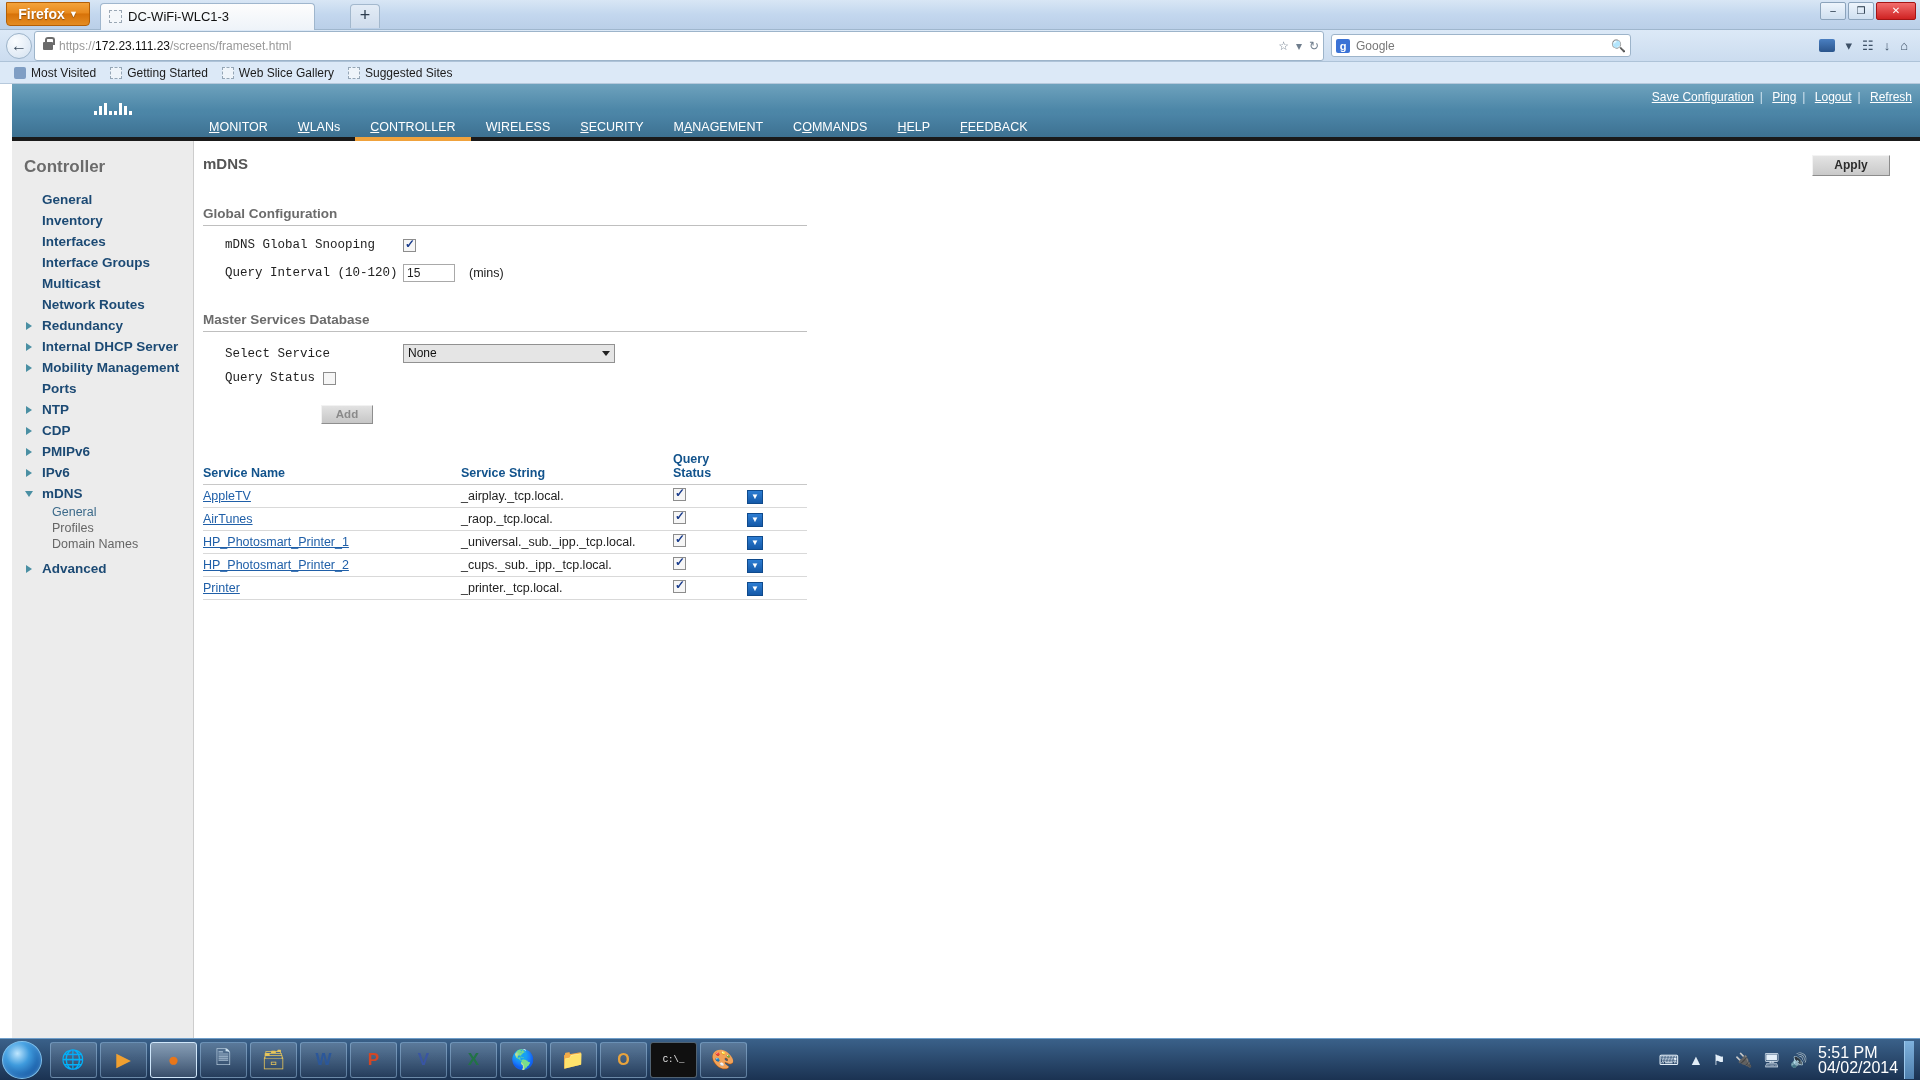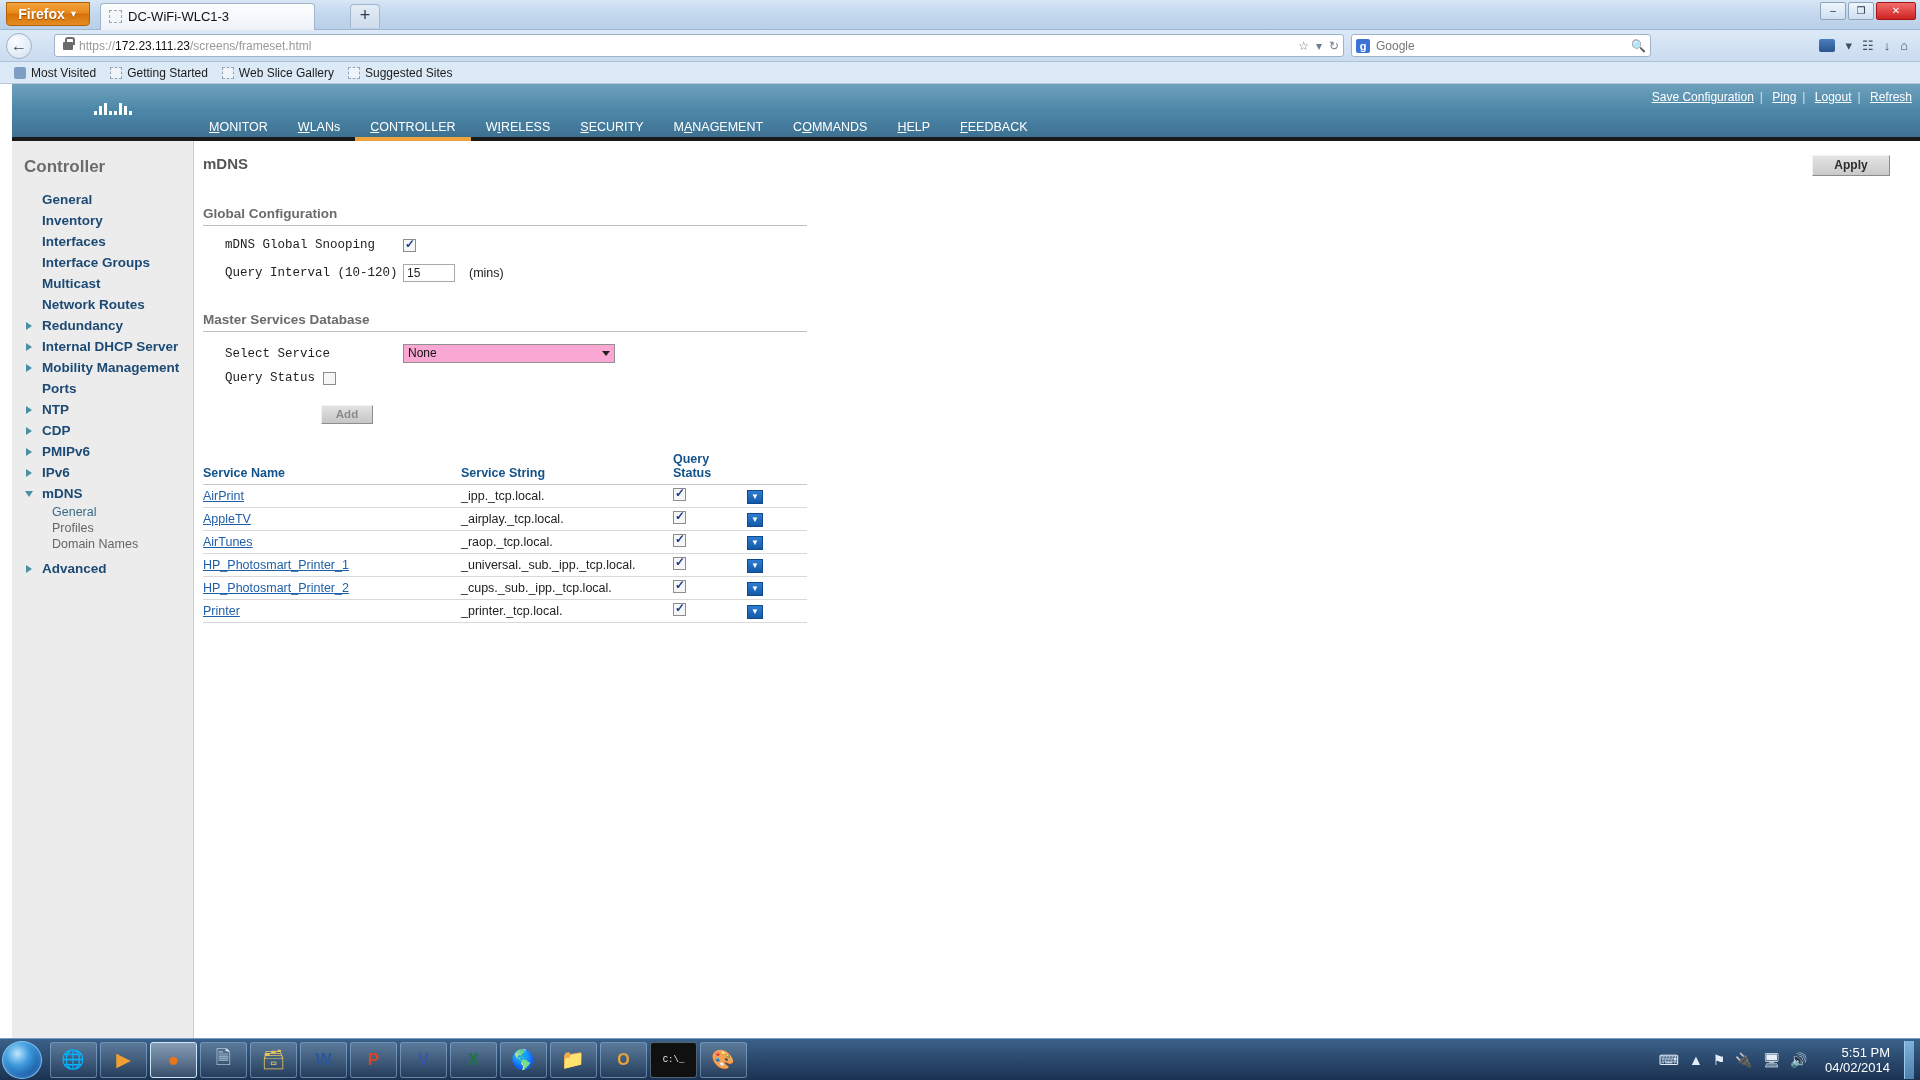--- a/index.html
+++ b/index.html
@@ -71,21 +71,21 @@
   }
   .nav-back {
     width: 26px; height: 26px; margin-left: 6px;
     border-radius: 50%;
     background: radial-gradient(circle at 35% 30%, #fbfdff, #d3e1f0);
     border: 1px solid #9cb3c9;
     color: #3b4b5c; font-size: 16px; text-align: center; line-height: 24px;
     font-weight: bold;
   }
   .urlbar {
-    flex: 0 0 auto; width: 1290px; height: 23px; margin-left: 22px;
+    flex: 0 0 auto; width: 1290px; height: 30px; margin-left: 2px;
     background: #fff; border: 1px solid #9db4ca; border-radius: 3px;
     display: flex; align-items: center; padding: 0 4px;
   }
   .lock {
     width: 10px; height: 8px; background: #6b6b6b; position: relative;
     margin: 0 6px 0 4px; border-radius: 1px;
   }
   .lock:before {
     content:""; position:absolute; left:2px; top:-5px; width:6px; height:6px;
     border:2px solid #6b6b6b; border-bottom:none; border-radius:3px 3px 0 0;
@@ -186,21 +186,21 @@
   .cbx.checked:after {
     content:"\2713"; position:absolute; left:1px; top:-3px;
     font-size:12px; color:#1a3c8c; font-weight:bold;
   }
   .ti {
     width:52px; height:18px; border:1px solid #a9a9a9; background:#fff;
     font-size:12px; color:#222; padding:0 3px; line-height:16px;
   }
   .unit { margin-left:14px; font-size:12.5px; color:#222;}
   .sel {
-    width:212px; height:19px; border:1px solid #919191; background:#f9a8d4;
+    width:212px; height:19px; border:1px solid #919191; background:#e5e5e5;
     font-size:12px; color:#111; padding:0 4px; line-height:17px;
     display:flex; align-items:center;justify-content:space-between;
   }
   .sel .arr { margin-left:auto; width:0;height:0;border-left:4px solid transparent;border-right:4px solid transparent;border-top:5px solid #222;}
   .addbtn {
     margin: 20px 0 0 118px;
     width:52px;height:19px;
     background:linear-gradient(to bottom,#e2e2e2,#c6c6c6);
     border:1px solid #8e8e8e; border-top-color:#f2f2f2; border-left-color:#f2f2f2;
     font-size:11.5px;font-weight:bold;color:#8a8a8a;text-align:center;line-height:17px;
@@ -241,21 +241,21 @@
     width:47px;height:36px;
     border:1px solid rgba(160,200,235,.45);
     background: linear-gradient(to bottom, rgba(255,255,255,.18), rgba(255,255,255,.04));
     border-radius:3px;
     display:flex;align-items:center;justify-content:center;
     font-size:19px;
   }
   .tbi.active { background: linear-gradient(to bottom, rgba(255,255,255,.40), rgba(255,255,255,.12)); border-color:#cfe6fa;}
   .tray { margin-left:auto; display:flex; align-items:center; gap:10px; margin-right:6px; color:#dce9f5; font-size:12px;}
   .tray .ic { font-size:14px; color:#e3eef8; }
-  .clock { text-align:right; line-height:15px; font-size:13px; color:#fff; width:72px;}
+  .clock { text-align:left; line-height:15px; font-size:16px; color:#fff; width:72px;}
   .showdesk { width:10px; height:38px; background:linear-gradient(to bottom,#7fb2dd,#4e7fae); border-left:1px solid #9cc8ec; margin-left:4px;}
 </style>
 </head>
 <body>
 
 <div class="ff-titlebar">
   <div class="ff-btn">
     <span>Firefox</span><span class="caret">▼</span>
   </div>
   <div class="ff-tab">
@@ -412,26 +412,20 @@
           <th style="width:258px">Service Name</th>
           <th style="width:212px">Service String</th>
           <th class="qs">
             <span>Query</span><br><span>Status</span>
           </th>
           <th class="act"></th>
         </tr>
       </thead>
       <tbody>
         <tr>
-          <td class="name"><a href="#">AirPrint</a></td>
-          <td>_ipp._tcp.local.</td>
-          <td class="qs"><span class="cbx checked"></span></td>
-          <td class="act"><span class="dropbtn">▼</span></td>
-        </tr>
-        <tr>
           <td class="name"><a href="#">AppleTV</a></td>
           <td>_airplay._tcp.local.</td>
           <td class="qs"><span class="cbx checked"></span></td>
           <td class="act"><span class="dropbtn">▼</span></td>
         </tr>
         <tr>
           <td class="name"><a href="#">AirTunes</a></td>
           <td>_raop._tcp.local.</td>
           <td class="qs"><span class="cbx checked"></span></td>
           <td class="act"><span class="dropbtn">▼</span></td>

